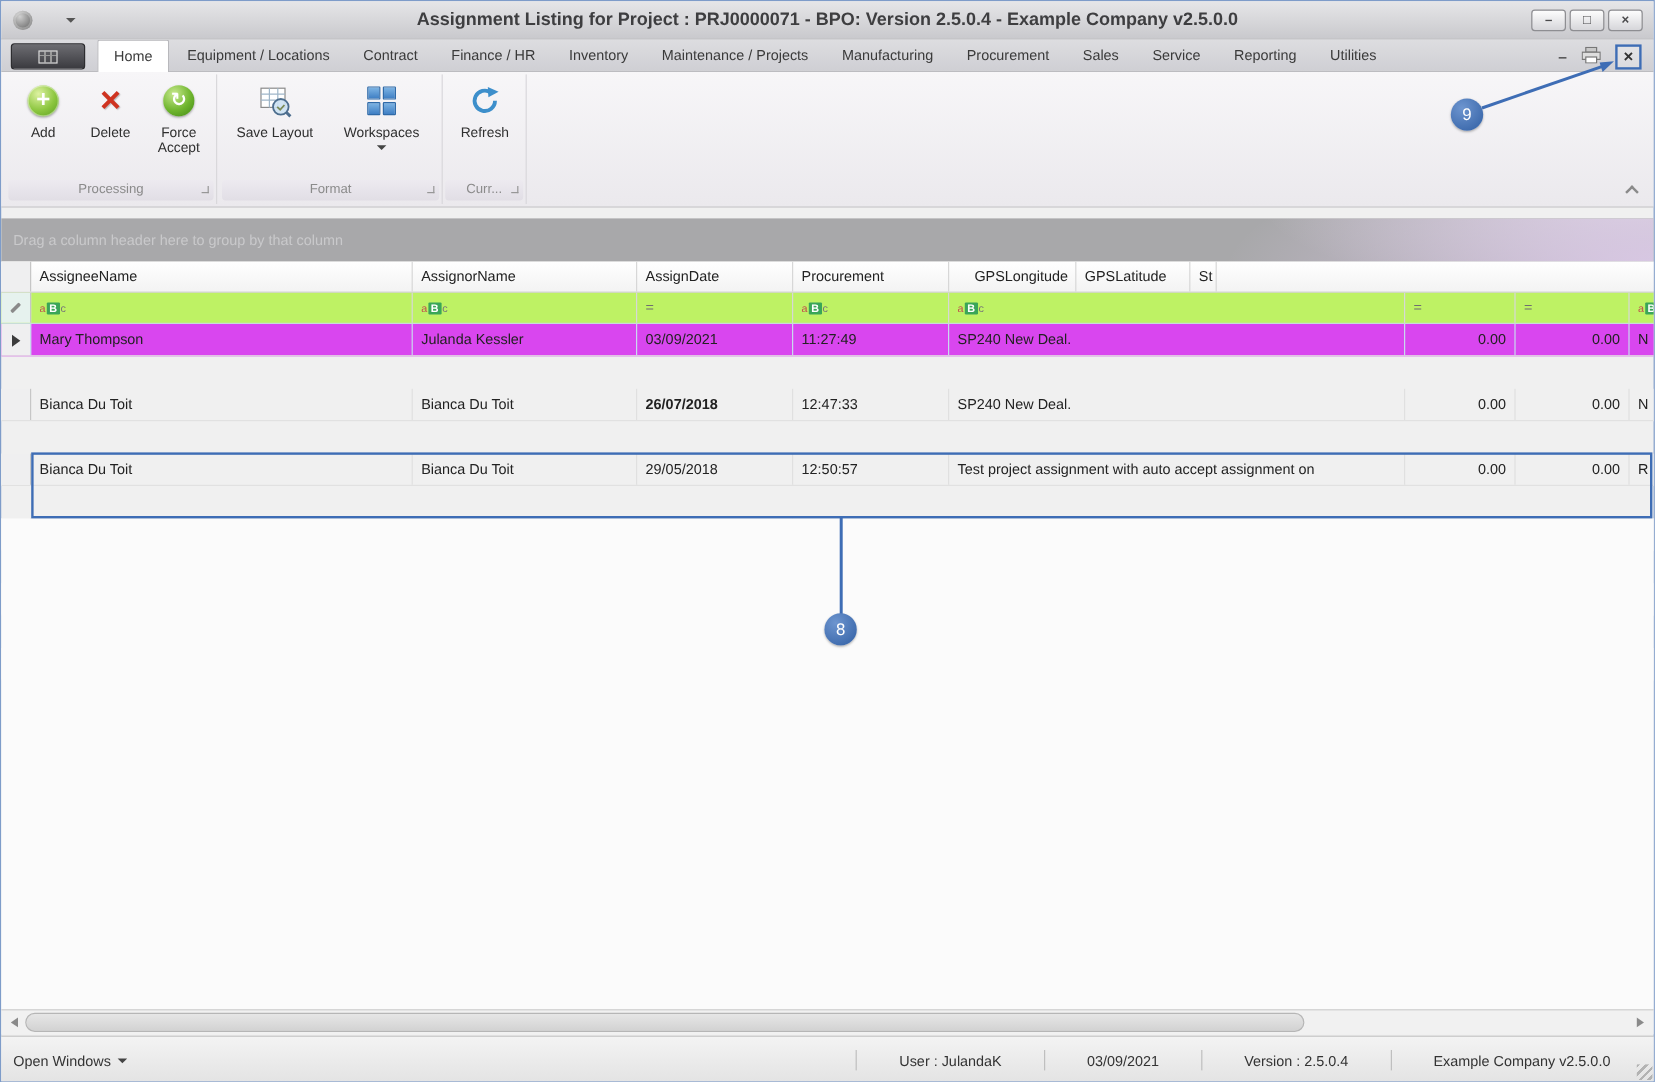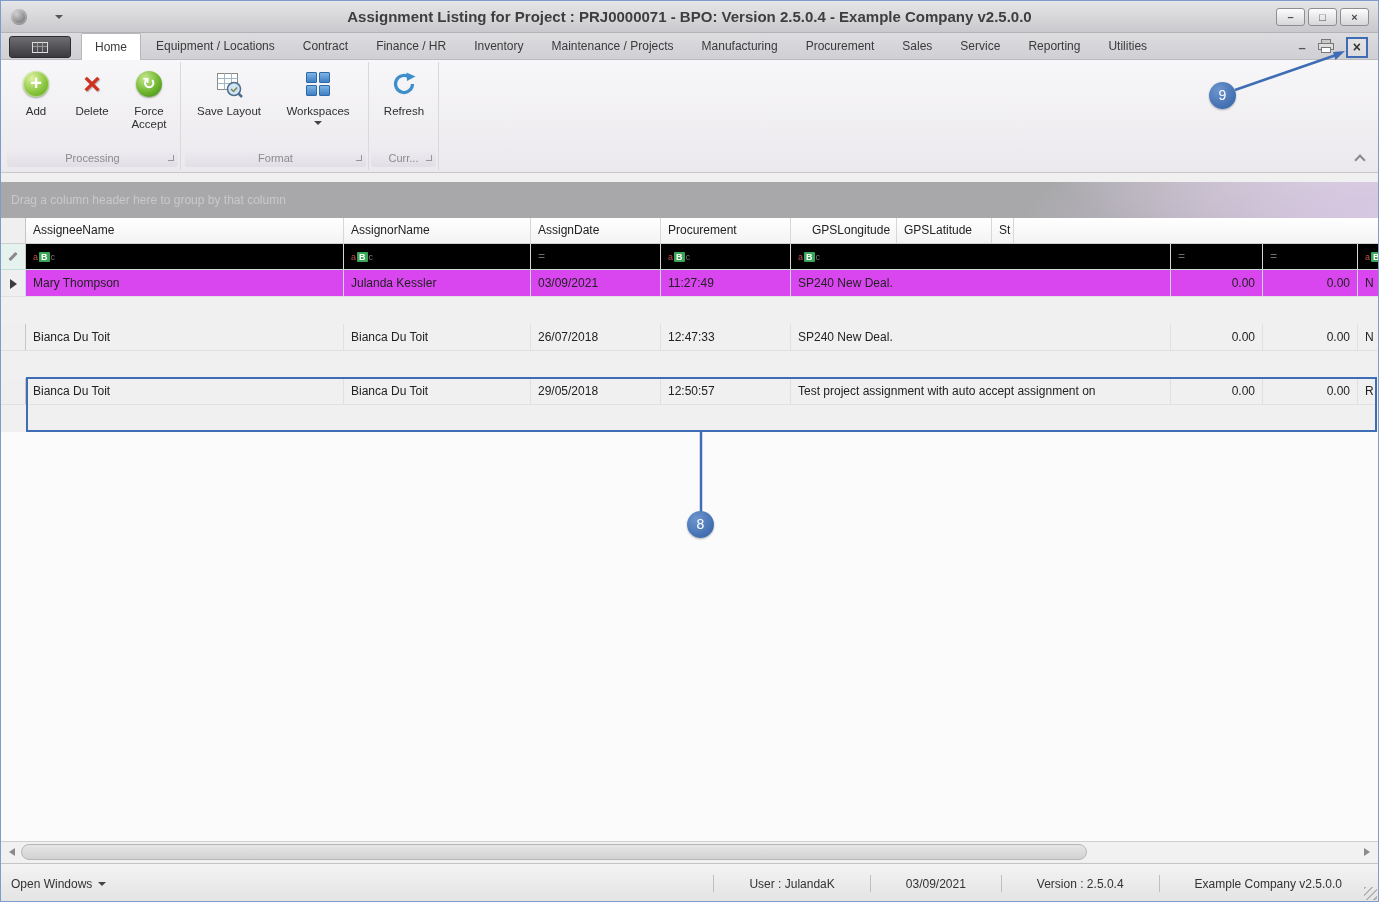--- a/index.html
+++ b/index.html
@@ -70,21 +70,21 @@
 
   
   .groupby { position:absolute; left:0; top:181px; width:100%; height:36px; background:#a8a8aa;
              color:#c9c9cb; line-height:36px; padding-left:10px; overflow:hidden; }
   .groupby::after { content:''; position:absolute; right:0; top:0; width:430px; height:100%;
              background:radial-gradient(ellipse 620px 190px at 106% 135%, rgba(223,203,236,.9), rgba(223,203,236,0) 62%),
                         radial-gradient(ellipse 480px 130px at 96% -45%, rgba(243,233,250,.65), rgba(243,233,250,0) 65%); }
   .header-row, .filter-row, .grid-row { position:absolute; left:0; width:1379px; display:flex; }
   .header-row { top:217px; height:26px; background:linear-gradient(#ffffff,#f3f3f3);
                 border-bottom:1px solid #cfcfcf; color:#222; }
-  .filter-row { top:243px; height:26px; background:#000000; border-bottom:1px solid #c7ddd7; }
+  .filter-row { top:243px; height:26px; background:#bef264; border-bottom:1px solid #c7ddd7; }
   .cell { border-right:1px solid #d7d7d7; padding:0 7px; line-height:25px;
           white-space:nowrap; overflow:hidden; flex:none; }
   .ind { background:#efeff0; border-right:1px solid #c6c6c6; padding:0; }
   .filter-row .ind { background:#e6f2ee; }
   #rows { position:absolute; left:0; top:269px; width:1379px; }
   .grid-row { position:relative; height:27px; background:#f0f0f0; border-bottom:1px solid #e1e1e1; }
   .grid-row .cell { line-height:26px; border-right:1px solid #e0e0e0; color:#222; }
   .grid-row.selected { background:#d946ef; }
   .grid-row.selected .cell { border-right-color:#c9d9ee; }
   .grid-row .ind { background:#efeff0; border-right:1px solid #c6c6c6; }
@@ -285,21 +285,21 @@
         <div class="cell" style="width: 130px;">11:27:49</div>
         <div class="cell" style="width: 380px;">SP240 New Deal.</div>
         <div class="cell num" style="width: 92px;">0.00</div>
         <div class="cell num" style="width: 95px;">0.00</div>
         <div class="cell" style="width: 22px;">N</div>
       </div>
       <div class="grid-row" style="top: 27px;">
         <div class="cell ind" style="width: 25px;"></div>
         <div class="cell" style="width: 318px;">Bianca Du Toit</div>
         <div class="cell" style="width: 187px;">Bianca Du Toit</div>
-        <div class="cell" style="width: 130px;">26/07/2018</div>
+        <div class="cell" style="width: 130px; font-weight: bold;">26/07/2018</div>
         <div class="cell" style="width: 130px;">12:47:33</div>
         <div class="cell" style="width: 380px;">SP240 New Deal.</div>
         <div class="cell num" style="width: 92px;">0.00</div>
         <div class="cell num" style="width: 95px;">0.00</div>
         <div class="cell" style="width: 22px;">N</div>
       </div>
       <div class="grid-row" style="top: 54px;">
         <div class="cell ind" style="width: 25px;"></div>
         <div class="cell" style="width: 318px;">Bianca Du Toit</div>
         <div class="cell" style="width: 187px;">Bianca Du Toit</div>

